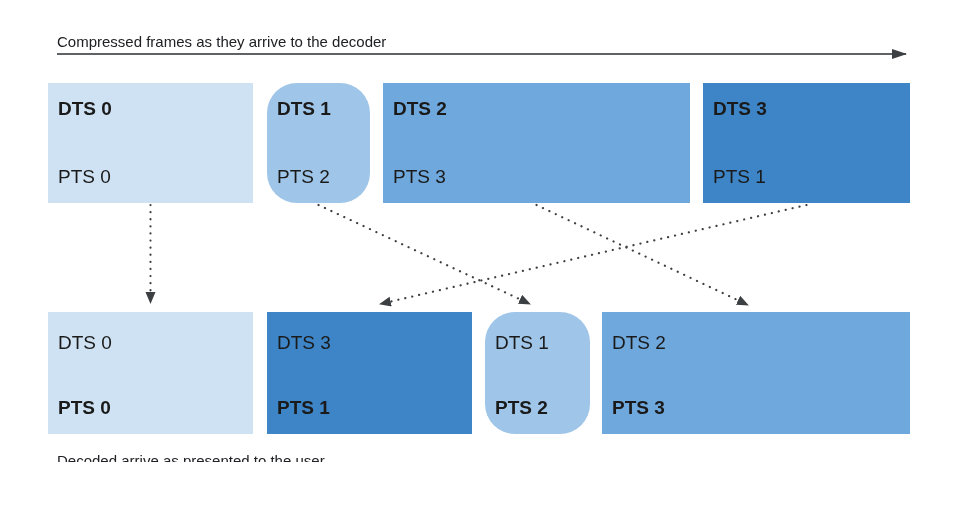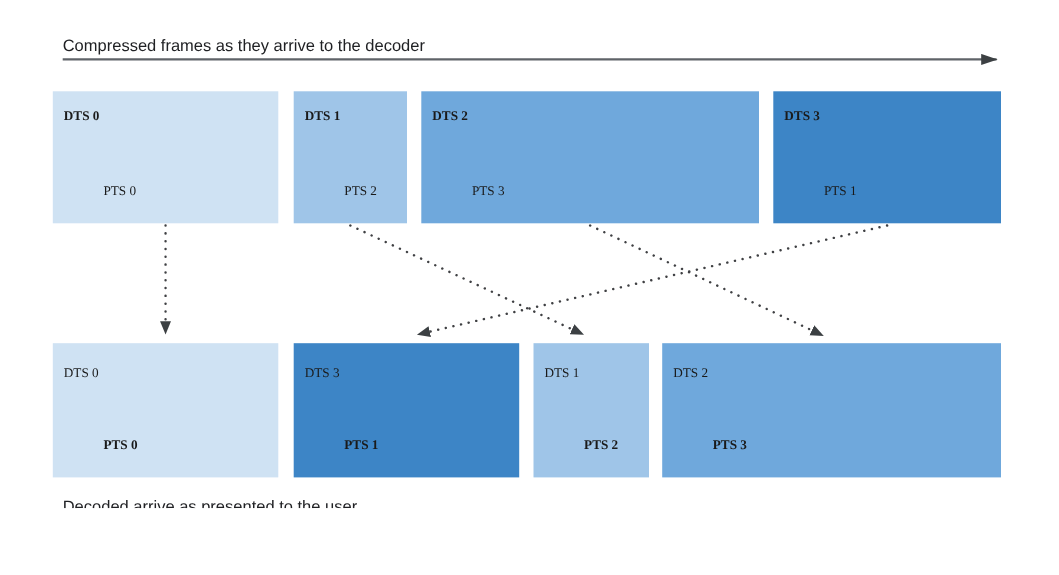--- a/index.html
+++ b/index.html
@@ -30,33 +30,32 @@
   }
   .axis-label.top { top: 33px; }
   .axis-label.bottom { top: 452px; }
   .frame {
     position: absolute;
     height: 120px;
   }
   .frame .dts, .frame .pts {
     position: absolute;
     left: 10px;
-    font-size: 12px;
+    font-size: 19px;
     color: #1a1a1a;
     white-space: nowrap;
-    font-family: Liberation Serif, serif;
   }
   .frame .dts { top: 15px; }
-  .frame .pts { top: 83px; margin-left: 36px; }
+  .frame .pts { top: 83px; }
   .row-top .dts { font-weight: bold; }
   .row-bottom { height: 122px; }
   .row-bottom .dts { top: 20px; font-weight: normal; }
   .row-bottom .pts { top: 85px; font-weight: bold; }
   .bg-light { background: var(--light); }
-  .bg-medium-light { background: var(--medium-light); }
+  .bg-medium-light { background: var(--medium-light); border-radius: 30px; }
   .bg-medium { background: var(--medium); }
   .bg-dark { background: var(--dark); }
   svg.overlay {
     position: absolute;
     left: 0; top: 0;
     width: 963px; height: 523px;
     pointer-events: none;
   }
   .axis-line {
     stroke: var(--arrow-gray);

